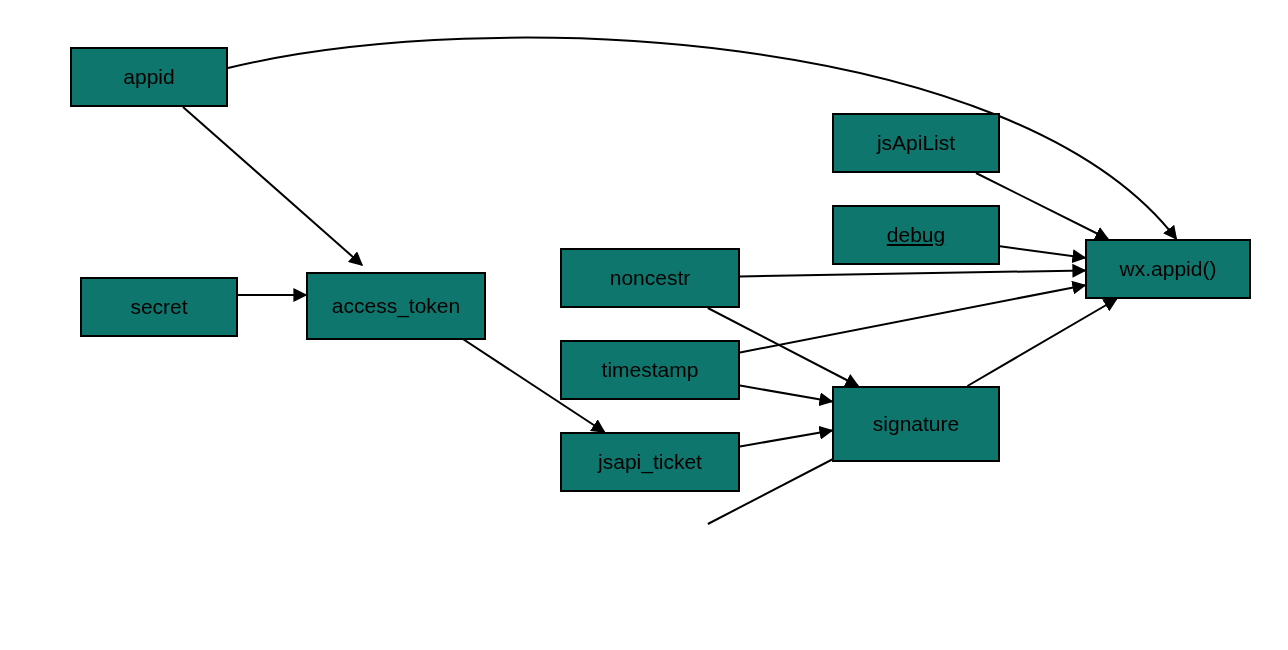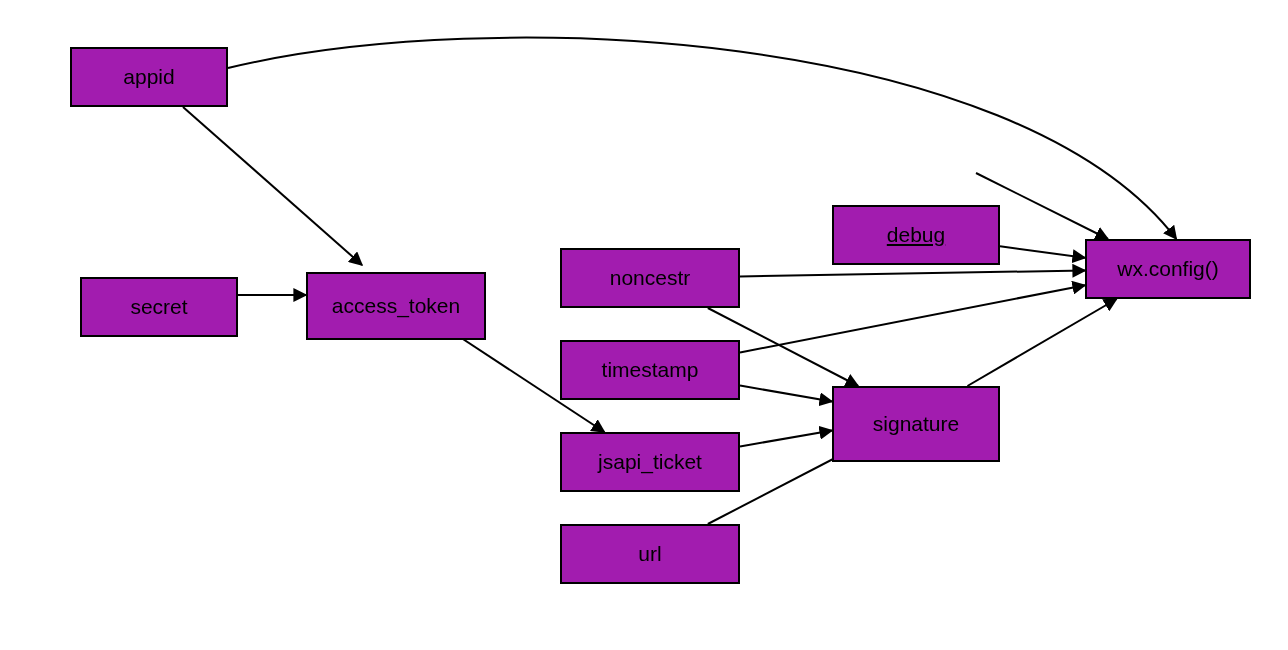--- a/index.html
+++ b/index.html
@@ -21,21 +21,21 @@
     position: absolute;
     left: 0; top: 0;
     width: 1288px;
     height: 650px;
     pointer-events: none;
   }
   .node {
     position: absolute;
     box-sizing: border-box;
     border: 2px solid #000;
-    background: #a21caf;
+    background: #0f766e;
     display: flex;
     align-items: center;
     justify-content: center;
     white-space: nowrap;
     padding: 0 8px;
   }
 </style>
 </head>
 <body>
 
@@ -74,25 +74,25 @@
   </div>
   <div class="node" style="left:560px; top:248px; width:180px; height:60px;text-align:center;">
     <span>noncestr</span>
   </div>
   <div class="node" style="left:560px; top:340px; width:180px; height:60px;">
     <span>timestamp</span>
   </div>
   <div class="node" style="left:560px; top:432px; width:180px; height:60px;">
     <span>jsapi_ticket</span>
   </div>
-  <div class="node" style="left:560px; top:524px; width:180px; height:60px;">
-    <span>url</span>
+  <div class="node" style="left:832px; top:113px; width:168px; height:60px;">
+    <span>jsApiList</span>
   </div>
   <div class="node" style="left:832px; top:205px; width:168px; height:60px;text-decoration:underline;">
     <span>debug</span>
   </div>
   <div class="node" style="left:832px; top:386px; width:168px; height:76px;">
     <span>signature</span>
   </div>
   <div class="node" style="left:1085px; top:239px; width:166px; height:60px;">
-    <span>wx.config()</span>
+    <span>wx.appid()</span>
   </div>
 </div>
 
 </body></html>

